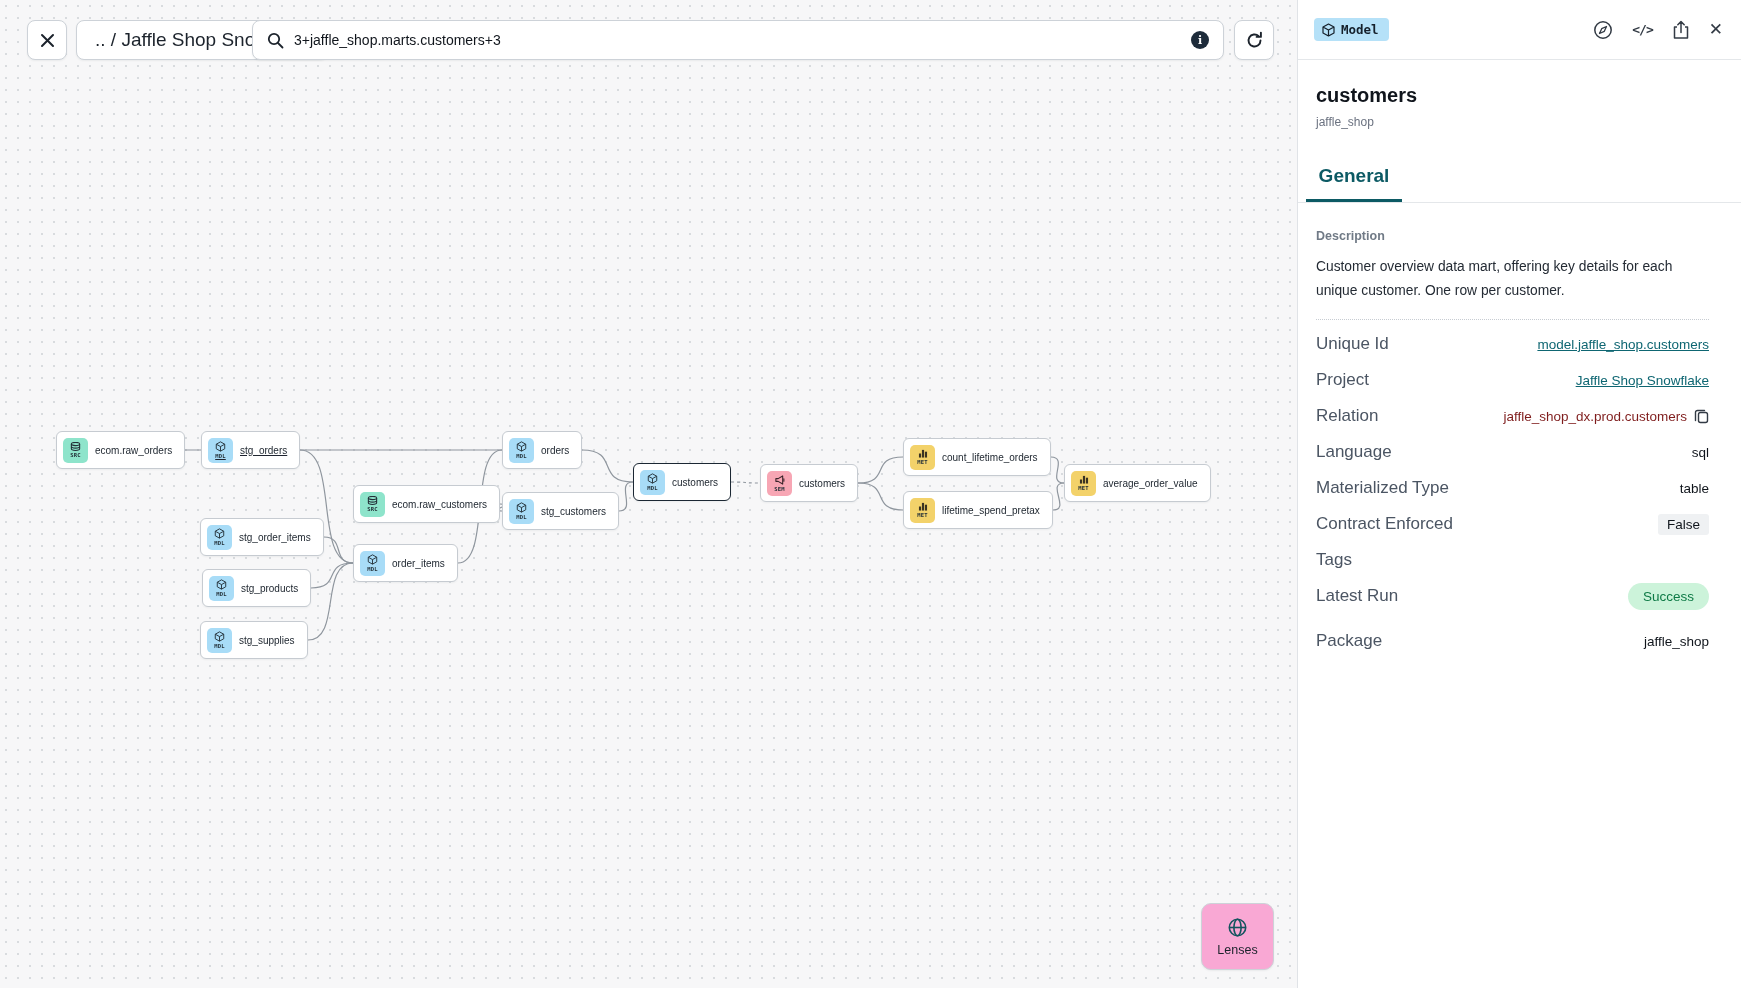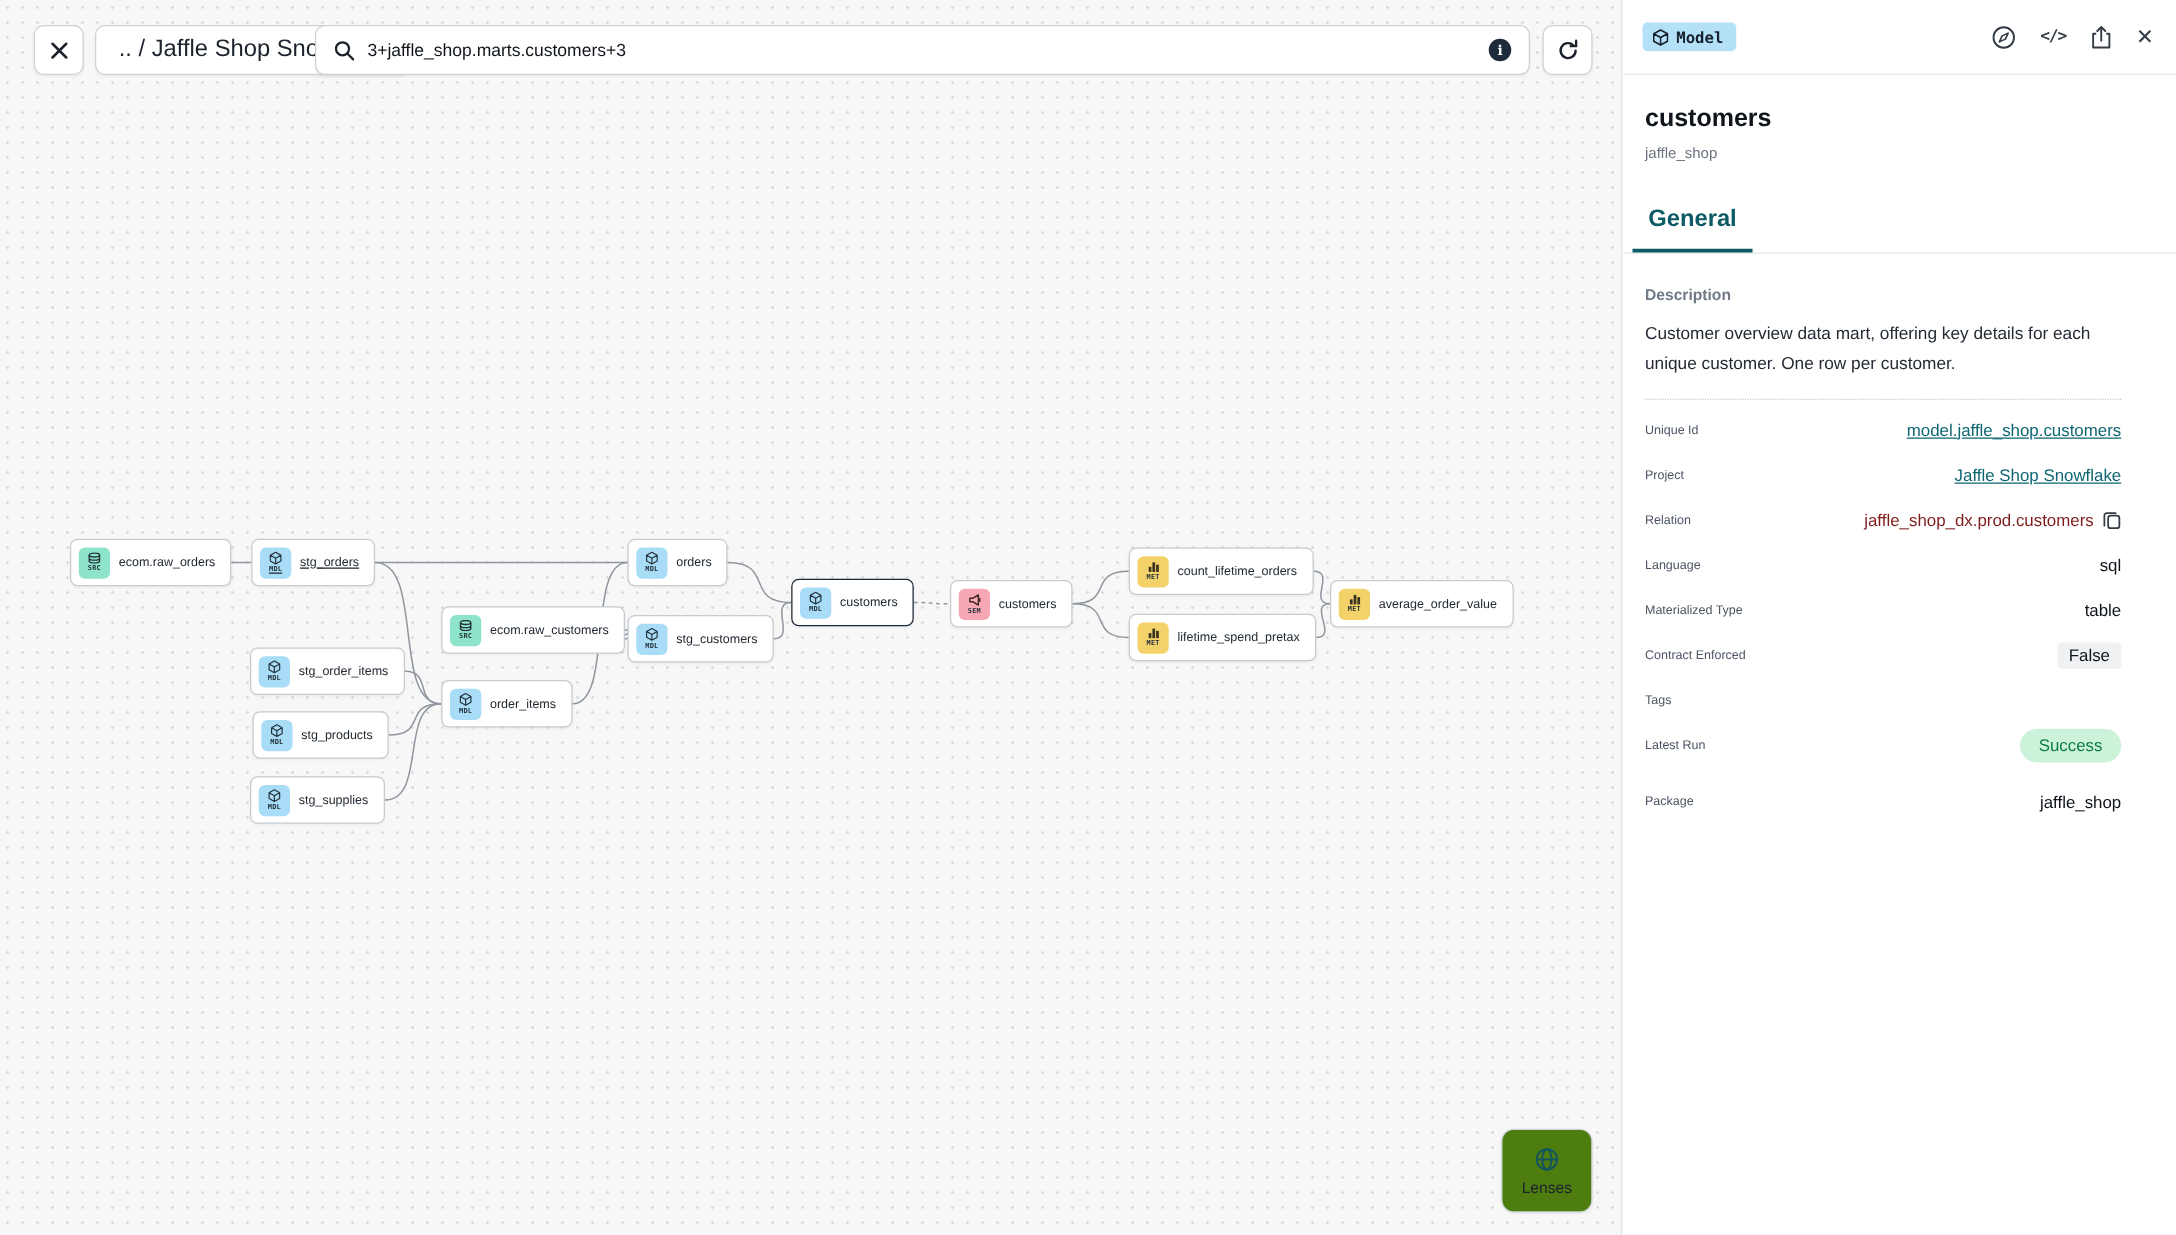--- a/index.html
+++ b/index.html
@@ -52,21 +52,21 @@
   #search-text{font-size:14px;color:#10151c;flex:1;}
   #info-dot{
     width:18px;height:18px;border-radius:50%;background:#1d2b3a;color:#fff;
     font-size:11px;font-weight:bold;display:flex;align-items:center;justify-content:center;
     font-family:"DejaVu Serif",serif;flex:0 0 auto;cursor:pointer;
   }
   #btn-refresh{left:1234px;width:40px;justify-content:center;cursor:pointer;}
   
   #lenses{
     position:absolute;left:1201px;top:903px;width:73px;height:67px;box-sizing:border-box;
-    background:#4d7c0f;border:1px solid #cdd2d8;border-radius:10px;
+    background:#f9a8d4;border:1px solid #cdd2d8;border-radius:10px;
     box-shadow:0 1px 2px rgba(20,30,40,.06);cursor:pointer;
     display:flex;flex-direction:column;align-items:center;justify-content:center;gap:5px;
   }
   #lenses-label{font-size:12.5px;color:#1c232c;}
   
   #panel{
     position:absolute;right:0;top:0;width:444px;height:988px;background:#fff;
     box-sizing:border-box;border-left:1px solid #e0e3e7;display:flex;flex-direction:column;
   }
   #panel-header{
@@ -84,26 +84,26 @@
   .x-glyph{font-size:17px;line-height:17px;color:#333b45;}
   #panel-body{flex:1;overflow:hidden;padding:0;}
   #panel-title-wrap{padding:24px 32px 0 18px;}
   #panel-title{font-size:20px;font-weight:bold;color:#10151c;}
   #panel-subtitle{font-size:12px;color:#6b7280;margin-top:8px;}
   #tabs{margin-top:26px;border-bottom:1px solid #e4e7ea;display:flex;padding-left:8px;}
   .tab{
     width:96px;text-align:center;padding:10px 0 12px;font-size:19px;font-weight:bold;
     color:#0c5a64;border-bottom:3px solid #0c5a64;cursor:pointer;box-sizing:border-box;
   }
-  #section{padding:26px 44px 0 18px;}
+  #section{padding:26px 32px 0 18px;}
   #desc-label{font-size:12.5px;font-weight:bold;color:#707a86;}
   #desc-text{font-size:13.8px;line-height:24px;color:#242b34;margin-top:12px;}
   #dotted-sep{border:none;border-top:1.5px dotted #c7ccd2;margin:16px 0 6px 0;}
   .drow{display:flex;align-items:center;height:36px;}
-  .drow .dlabel{font-size:10px;color:#4b5563;}
+  .drow .dlabel{font-size:17px;color:#4b5563;}
   .drow .dval{margin-left:auto;font-size:13.5px;color:#10151c;display:flex;align-items:center;gap:7px;}
   .drow a{color:#0e6672;text-decoration:underline;cursor:pointer;}
   .val-teal{color:#7f1d1d;}
   .badge-gray{background:#eff1f3;border-radius:3px;padding:3px 9px;color:#10151c;}
   .pill-success{
     background:#ccf3da;color:#0e7a46;border-radius:999px;padding:6px 15px;font-size:13.5px;
   }
   .row-spacer{height:9px;}
   .copy-btn{cursor:pointer;display:flex;color:#333b45;}
 </style>

